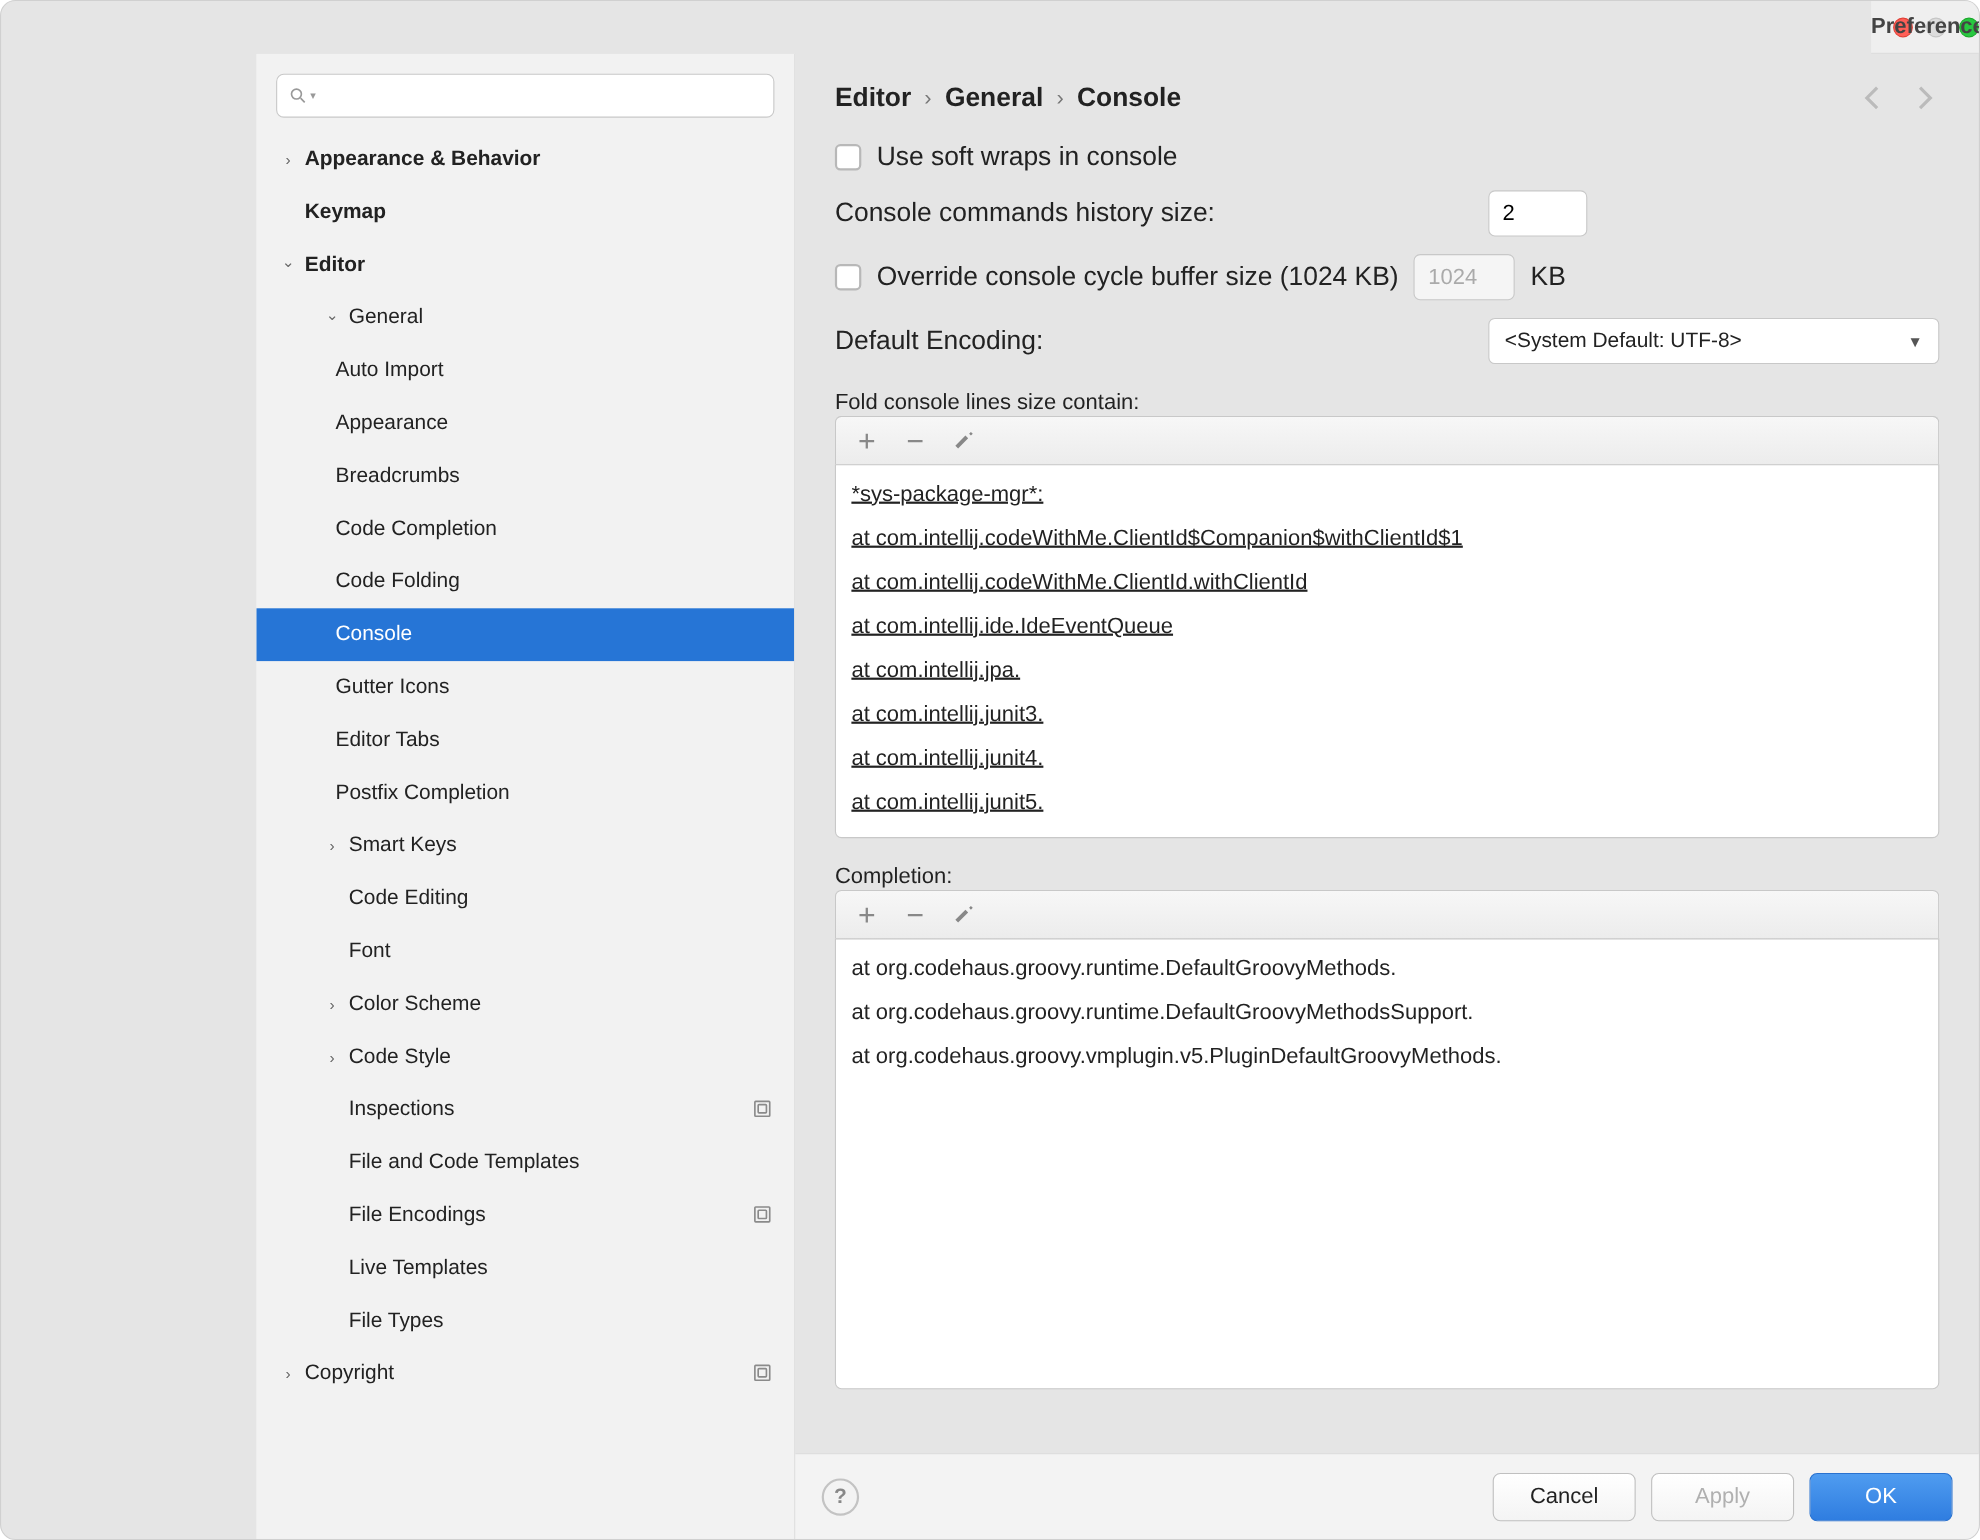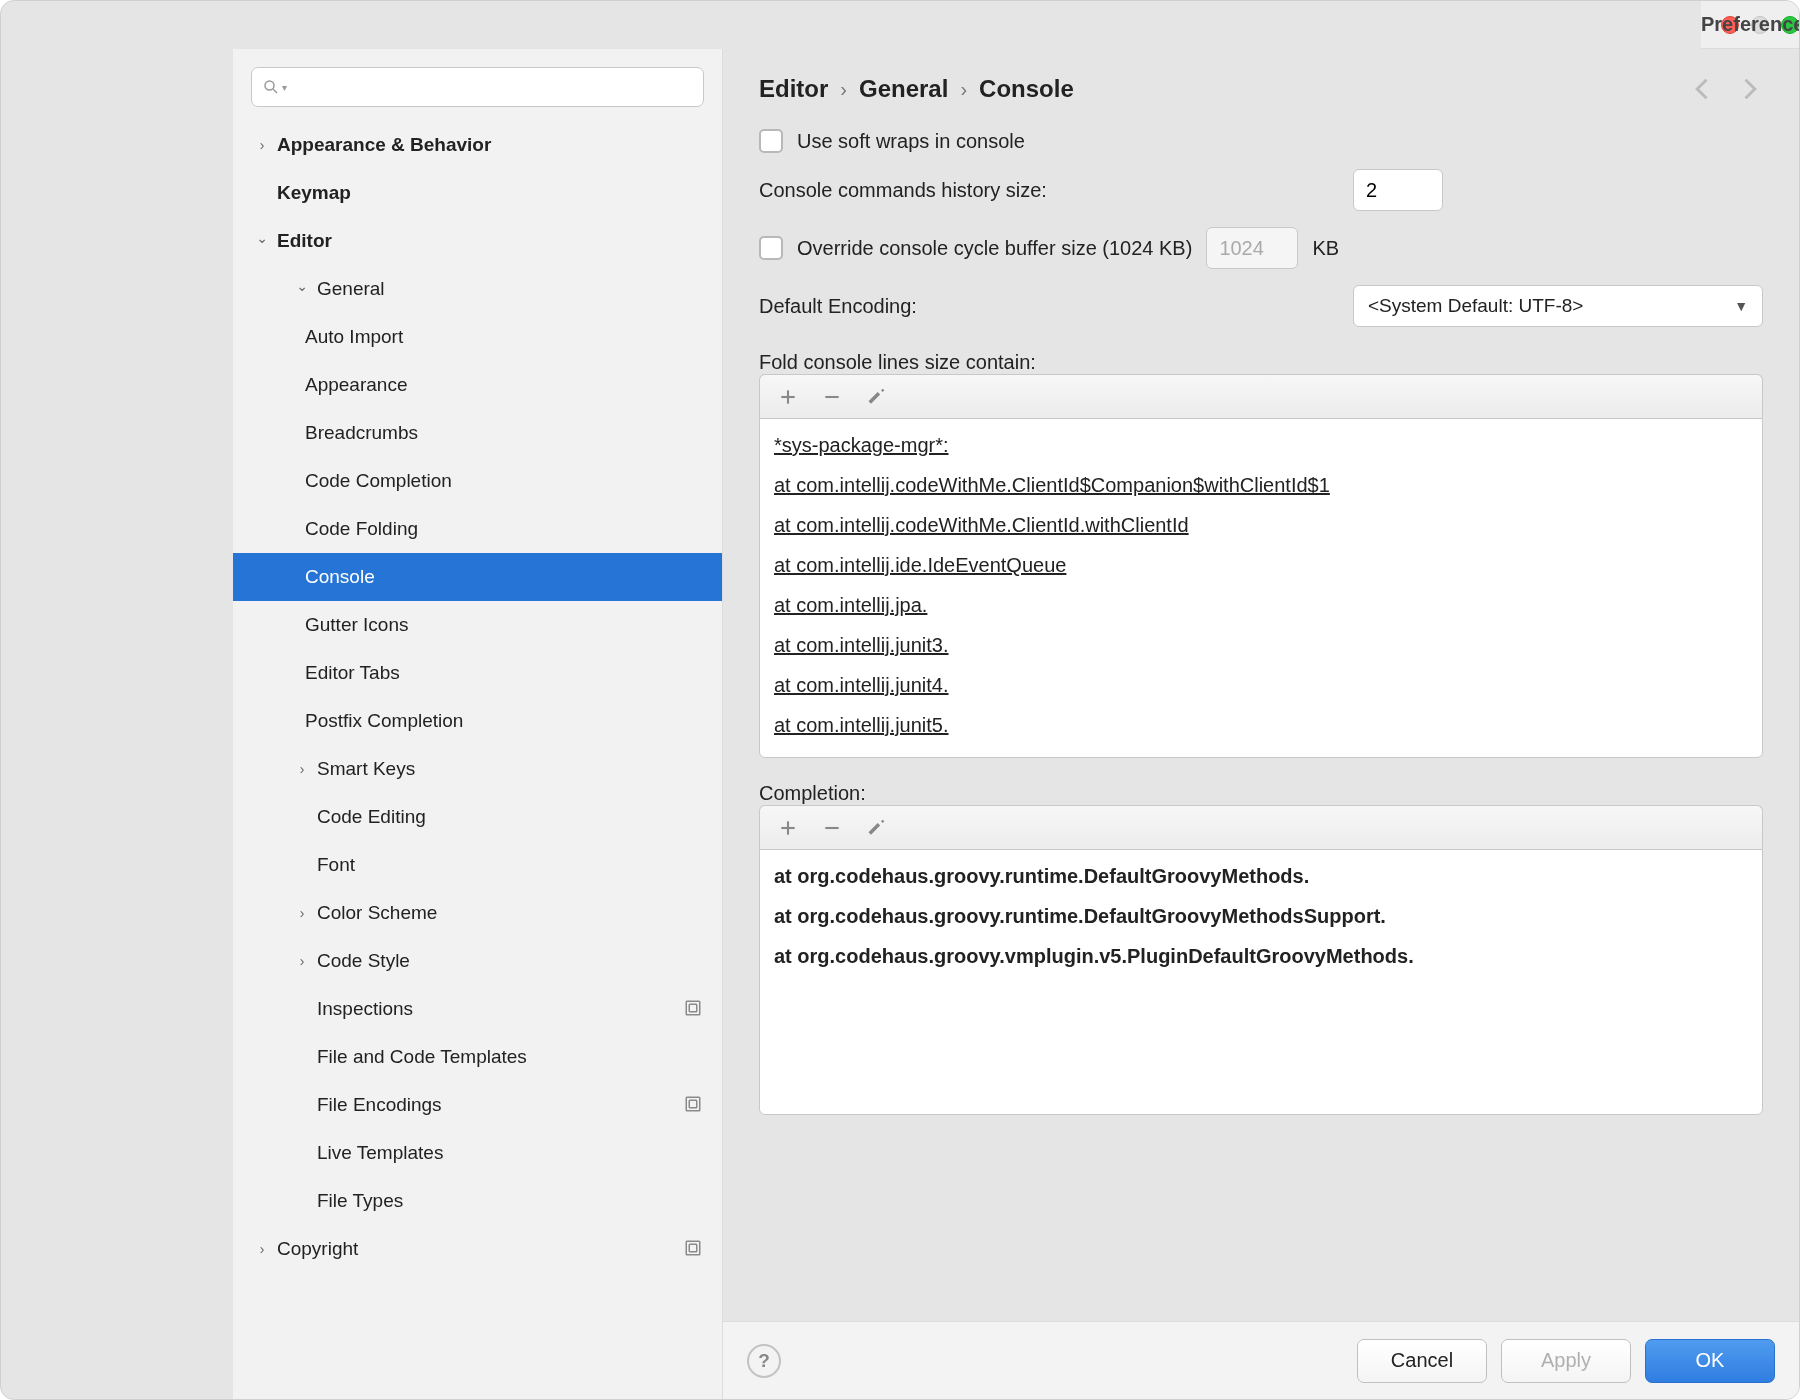--- a/index.html
+++ b/index.html
@@ -32,32 +32,32 @@
   .lvl2 { padding-left: 72px; }
   .main { flex: 1; display: flex; flex-direction: column; min-width: 0; }
   .main-header { padding: 26px 36px 0 36px; display: flex; align-items: center; }
   .breadcrumb { font-size: 24px; font-weight: 700; color: #222; display: flex; align-items: center; gap: 12px; }
   .breadcrumb .sep { color: #777; font-weight: 400; font-size: 20px; }
   .nav-arrows { margin-left: auto; display: flex; gap: 18px; color: #bbb; }
   .nav-arrows svg { width: 28px; height: 28px; }
   .content { flex: 1; padding: 26px 36px 10px 36px; overflow: auto; display: flex; flex-direction: column; gap: 16px; }
   .row { display: flex; align-items: center; gap: 14px; }
   .checkbox { width: 24px; height: 24px; border: 2px solid #b8b8b8; border-radius: 5px; background: #fff; flex-shrink: 0; }
-  .field-label { font-size: 20px; }
+  .field-label { font-size: 24px; }
   .textinput { height: 42px; border: 1px solid #c8c8c8; border-radius: 6px; padding: 0 12px; font-size: 20px; background: #fff; }
   .textinput.disabled { background: #f5f5f5; color: #aaa; }
   .select { height: 42px; border: 1px solid #c8c8c8; border-radius: 6px; background: #fff; display: flex; align-items: center; padding: 0 14px; min-width: 410px; justify-content: space-between; }
   .select .sel-arrow { color: #555; font-size: 14px; }
   .section-label { font-size: 20px; margin-top: 8px; }
   .list-toolbar { height: 44px; background: linear-gradient(#f7f7f7, #ececec); border: 1px solid #c8c8c8; border-bottom: none; border-top-left-radius: 6px; border-top-right-radius: 6px; display: flex; align-items: center; gap: 24px; padding: 0 18px; }
   .tb-btn { color: #888; cursor: default; display: flex; align-items: center; }
   .tb-btn svg { width: 20px; height: 20px; }
   .listbox { border: 1px solid #c8c8c8; border-top: 1px solid #c8c8c8; border-bottom-left-radius: 6px; border-bottom-right-radius: 6px; background: #fff; padding: 6px 14px; overflow: auto; }
   .listbox.fold { height: 340px; text-decoration: underline; }
-  .listbox.exc { height: 266px; font-weight: bold; }
+  .listbox.exc { height: 410px; }
   .listbox .line { font-size: 20px; line-height: 40px; white-space: nowrap; }
   .footer { height: 78px; border-top: 1px solid #dcdcdc; display: flex; align-items: center; padding: 0 24px; gap: 14px; background: #f3f3f3; }
   .help { width: 34px; height: 34px; border: 2px solid #c3c3c3; border-radius: 50%; display: flex; align-items: center; justify-content: center; color: #888; font-weight: 700; }
   .footer .spacer { flex: 1; }
   .btn { height: 44px; min-width: 130px; border: 1px solid #c0c0c0; border-radius: 7px; background: linear-gradient(#ffffff,#f4f4f4); font-size: 20px; display: flex; align-items: center; justify-content: center; padding: 0 24px; }
   .btn.primary { background: linear-gradient(#4f9cf0,#2f7de0); color: #fff; border-color: #2a72cf; }
   .btn.disabled { color: #b0b0b0; }
   .marker svg { width: 18px; height: 18px; }
   .chev-glyph { display: inline-block; }
 </style>

